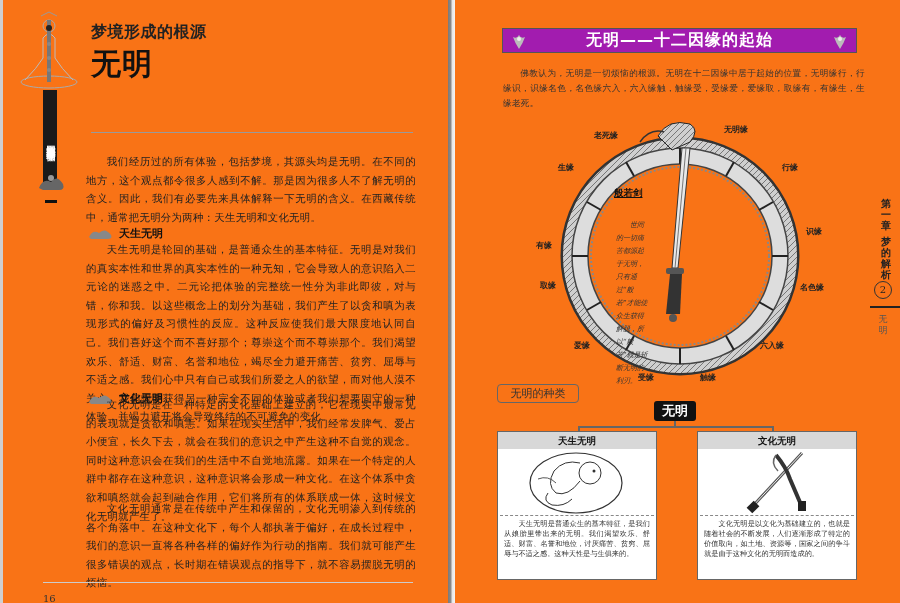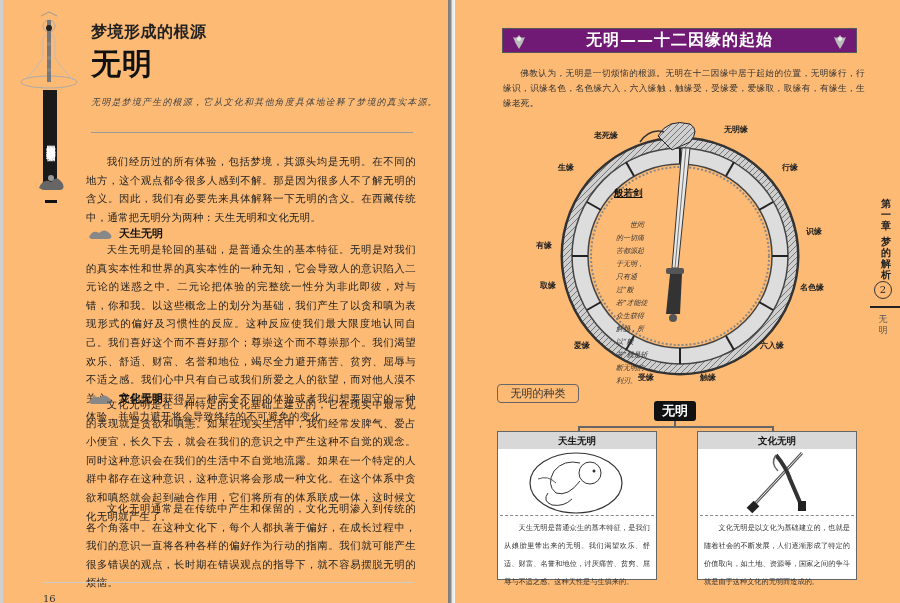--- a/index.html
+++ b/index.html
@@ -1,57 +1,57 @@
 <!DOCTYPE html>
 <html><head>
 <meta charset="utf-8">
 <style>
   html,body{margin:0;padding:0;}
   body{width:900px;height:603px;overflow:hidden;background:#fff;position:relative;font-family:"DejaVu Serif",serif;color:#222;}
-  .page{position:absolute;top:0;height:603px;background:#fdba74;}
+  .page{position:absolute;top:0;height:603px;background:#f97316;}
   .page-left{left:0;width:448px;border-left:3px solid #cfcfcf;box-sizing:border-box;}
   .page-right{left:455px;width:445px;}
   .gutter{position:absolute;left:448px;top:0;width:7px;height:603px;background:linear-gradient(90deg,#7a7a7a 0,#8a8a8a 40%,#e6e6e6 60%,#f4f4f4 100%);}
 
   
   .meditator{position:absolute;left:14px;top:8px;width:64px;height:82px;}
   .side-tab{position:absolute;left:40px;top:90px;width:14px;height:100px;background:#1a1a1a;color:#fff;font-size:9px;line-height:12.5px;text-align:center;writing-mode:vertical-rl;letter-spacing:1px;font-family:"DejaVu Sans",sans-serif;font-weight:bold;padding-top:3px;box-sizing:border-box;}
   .side-ornament{position:absolute;left:32px;top:170px;width:32px;height:26px;}
   .side-bar{position:absolute;left:42px;top:200px;width:12px;height:3px;background:#111;}
   .kicker{position:absolute;left:88px;top:22px;font-size:16px;font-weight:bold;letter-spacing:.5px;color:#222;}
   .big-title{position:absolute;left:88px;top:44px;font-size:30px;font-weight:bold;color:#111;letter-spacing:1px;}
   .intro{position:absolute;left:88px;top:96px;font-size:9px;color:#444;letter-spacing:1.2px;font-style:italic;}
   .rule{position:absolute;left:88px;width:322px;height:1px;background:#9a9a9a;}
   .body-text{position:absolute;left:83px;width:330px;font-size:10.4px;line-height:18.6px;color:#222;letter-spacing:.3px;}
   .body-text p{margin:0;text-indent:2em;text-align:justify;}
   .sec-head{position:absolute;left:84px;font-size:11px;font-weight:bold;color:#111;display:flex;align-items:center;gap:4px;font-family:"DejaVu Sans",sans-serif;}
   .sec-head .orn{width:28px;height:14px;}
   .page-num{position:absolute;left:40px;top:593px;font-size:10px;color:#333;}
 
   
-  .banner{position:absolute;left:502px;top:28px;width:355px;height:25px;background:#701a75;border:1px solid #555;box-sizing:border-box;}
+  .banner{position:absolute;left:502px;top:28px;width:355px;height:25px;background:#a21caf;border:1px solid #555;box-sizing:border-box;}
   .banner-title{position:absolute;left:0;right:0;top:1px;text-align:center;color:#fff;font-weight:bold;font-size:16px;letter-spacing:1px;font-family:"DejaVu Sans",sans-serif;}
   .banner-orn{position:absolute;top:2px;width:20px;height:20px;}
   .r-intro{position:absolute;left:503px;top:66px;width:362px;font-size:8.6px;line-height:15px;color:#333;letter-spacing:.3px;font-family:"DejaVu Sans",sans-serif;}
   .r-intro p{margin:0;text-indent:2em;text-align:justify;}
 
   .wheel{position:absolute;left:540px;top:118px;width:280px;height:262px;}
   .wheel-label{position:absolute;font-size:8px;font-weight:bold;color:#222;font-family:"DejaVu Sans",sans-serif;white-space:nowrap;}
   .sword-caption-title{position:absolute;left:614px;top:187px;font-size:9.5px;font-weight:bold;color:#111;text-decoration:underline;}
   .sword-caption{position:absolute;left:600px;top:203px;width:66px;font-size:7px;line-height:13px;color:#333;font-style:italic;}
   .sword-caption p{margin:16px;text-indent:2em;}
 
   .types-box{position:absolute;left:497px;top:384px;width:80px;height:17px;border:1px solid #666;border-radius:4px;font-size:11px;line-height:17px;text-align:center;color:#333;font-family:"DejaVu Sans",sans-serif;}
   .root-node{position:absolute;left:654px;top:401px;width:42px;height:20px;background:#111;color:#fff;font-weight:bold;font-size:13px;line-height:20px;text-align:center;border-radius:3px;font-family:"DejaVu Sans",sans-serif;}
   .tree-line{position:absolute;background:#666;}
   .card{position:absolute;top:431px;width:160px;height:149px;border:1px solid #666;box-sizing:border-box;background:#fff;}
   .card-head{height:17px;background:#d8d8d8;text-align:center;font-size:9.5px;line-height:17px;font-weight:bold;color:#111;font-family:"DejaVu Sans",sans-serif;}
   .card-img{height:66px;position:relative;}
   .card-sep{border-top:1px dashed #888;margin:0 2px;}
-  .card-text{padding:3px 6px 0 6px;font-size:7.2px;line-height:18px;color:#333;font-family:"DejaVu Sans",sans-serif;}
+  .card-text{padding:3px 6px 0 6px;font-size:7.2px;line-height:10px;color:#333;font-family:"DejaVu Sans",sans-serif;}
   .card-text p{margin:0;text-indent:2em;text-align:justify;}
 
   .chapter-tab{position:absolute;left:873px;top:198px;width:18px;font-size:10px;line-height:11px;color:#222;text-align:right;font-weight:bold;}
   .chapter-num{position:absolute;left:874px;top:281px;width:16px;height:16px;border:1px solid #333;border-radius:50%;font-size:10px;line-height:16px;text-align:center;}
   .chapter-rule{position:absolute;left:870px;top:306px;width:30px;height:2px;background:#222;}
   .chapter-sub{position:absolute;left:876px;top:314px;width:14px;font-size:9px;line-height:11px;color:#555;text-align:center;}
 </style>
 </head>
 <body>
 
@@ -69,21 +69,20 @@
   </svg>
   <div class="side-tab">图解西藏睡梦瑜伽</div>
   <svg class="side-ornament" viewBox="0 0 32 26">
     <path d="M4 18 Q8 8 16 12 Q22 4 28 14 Q30 20 24 20 L8 20 Z" fill="#666"></path>
     <circle cx="16" cy="8" r="3" fill="#999"></circle>
   </svg>
   <div class="side-bar"></div>
 
   <div class="kicker">梦境形成的根源</div>
   <div class="big-title">无明</div>
-  <div class="intro">无明是梦境产生的根源，它从文化和其他角度具体地诠释了梦境的真实本源。</div>
   <div class="rule" style="top:132px"></div>
 
   <div class="body-text" style="top:152px">
     <p>我们经历过的所有体验，包括梦境，其源头均是无明。在不同的地方，这个观点都令很多人感到不解。那是因为很多人不了解无明的含义。因此，我们有必要先来具体解释一下无明的含义。在西藏传统中，通常把无明分为两种：天生无明和文化无明。</p>
   </div>
 
   <div class="sec-head" style="top:226px">
     <svg class="orn" viewBox="0 0 28 14">
         <path d="M2 10 Q6 2 12 6 Q18 0 24 8 Q26 12 20 12 L4 12Z" fill="#888"></path>
       </svg>

